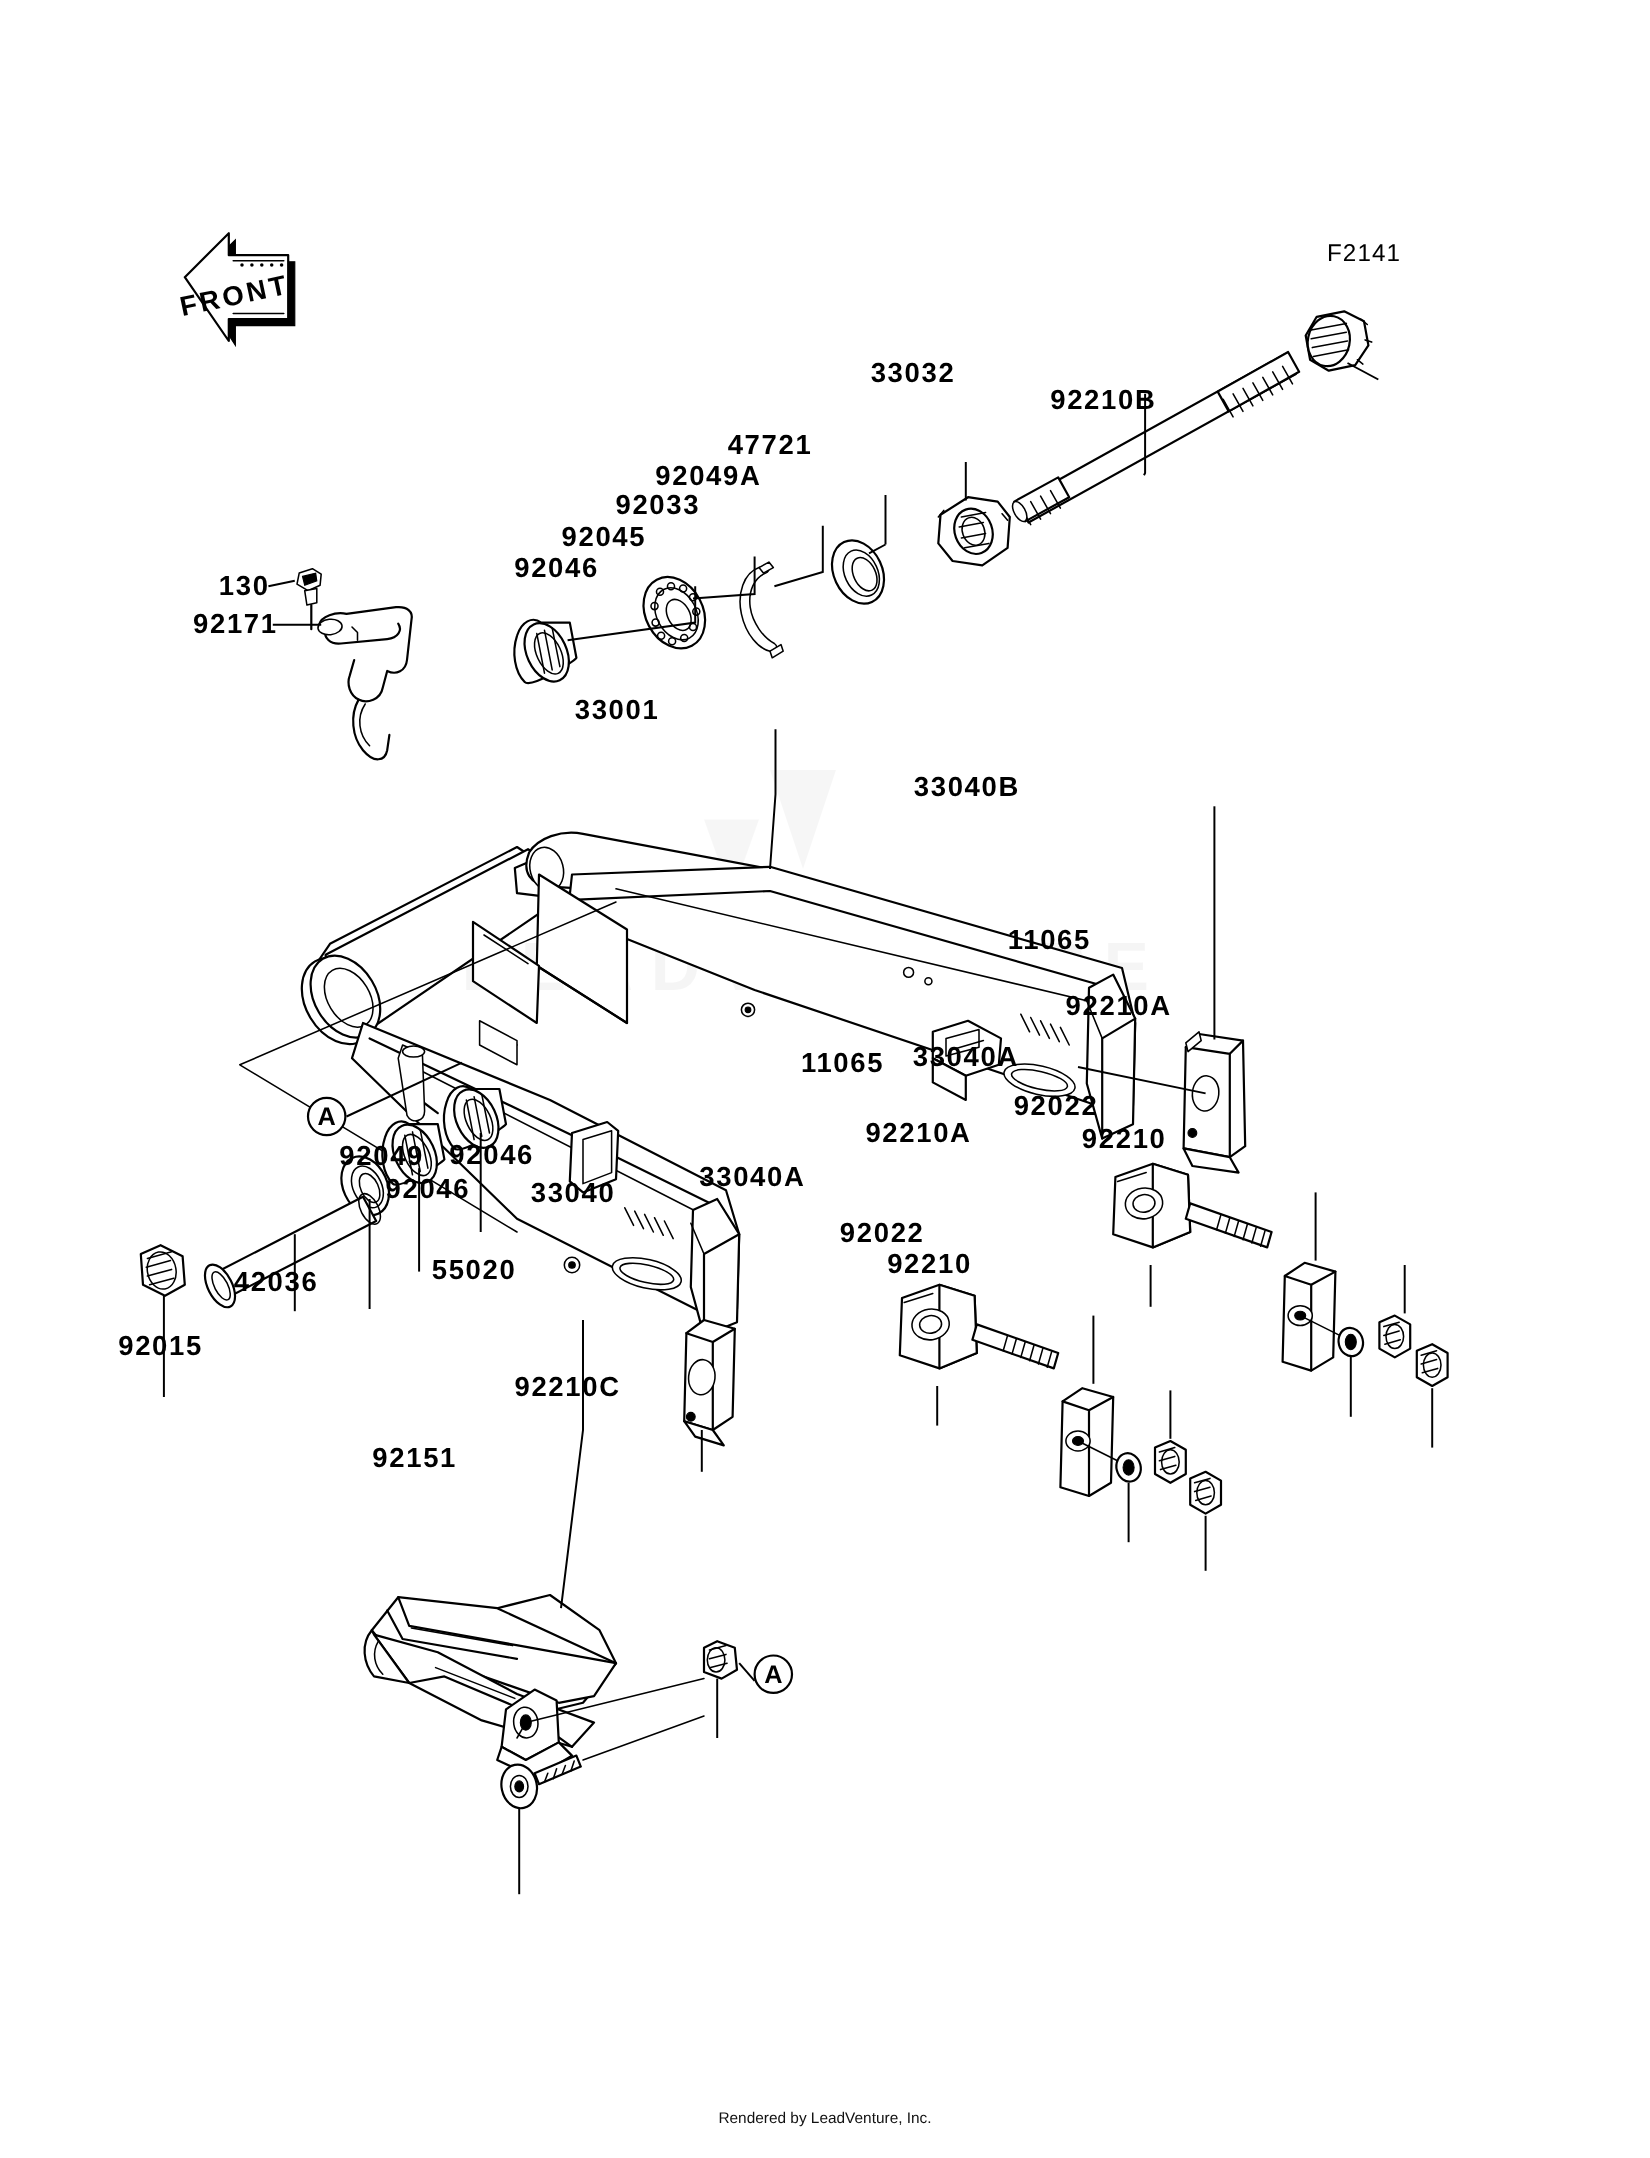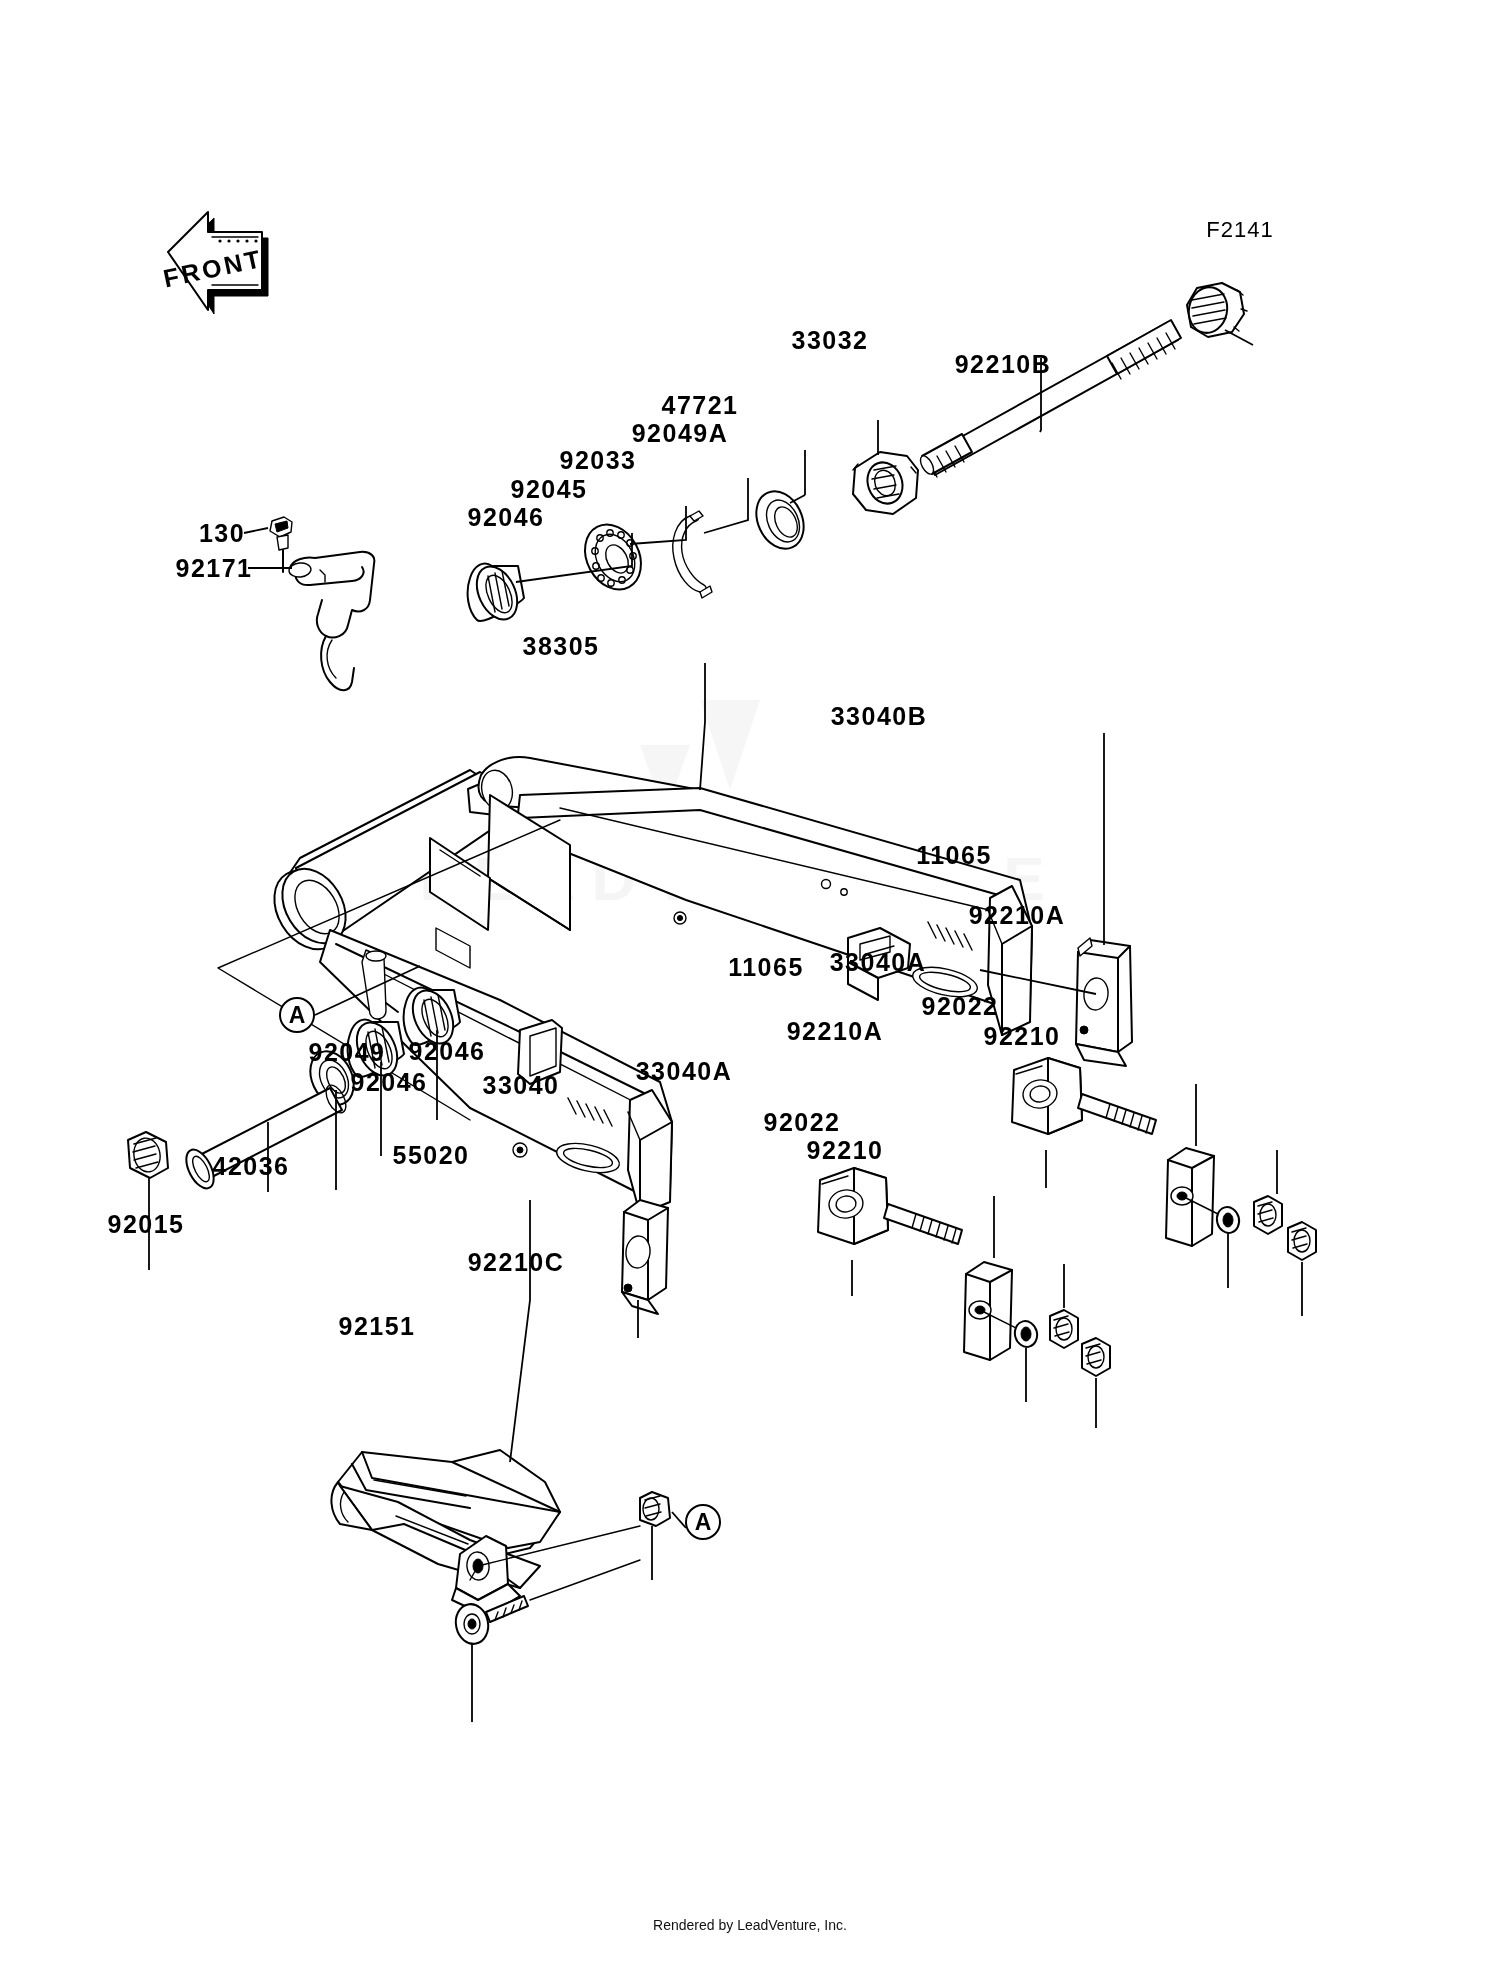--- a/index.html
+++ b/index.html
@@ -568,27 +568,27 @@
     </g>
 
   </svg>
 
   <div class="refcircle" style="left:297px; top:1015px;">A</div>
   <div class="refcircle" style="left:703px; top:1522px;">A</div>
 
   <div class="lbl" style="left:830px;  top:340px;">33032</div>
   <div class="lbl" style="left:1003px; top:364px;">92210B</div>
   <div class="lbl" style="left:700px;  top:405px;">47721</div>
-  <div class="lbl" style="left:680px;  top:433px;">92049A</div>
+  <div class="lbl" style="left:644px;  top:433px;">92049A</div>
   <div class="lbl" style="left:598px;  top:460px;">92033</div>
   <div class="lbl" style="left:549px;  top:489px;">92045</div>
   <div class="lbl" style="left:506px;  top:517px;">92046</div>
   <div class="lbl" style="left:222px;  top:533px;">130</div>
   <div class="lbl" style="left:214px;  top:568px;">92171</div>
-  <div class="lbl" style="left:561px;  top:646px;">38305</div>
+  <div class="lbl" style="left:561px;  top:646px;">33001</div>
   <div class="lbl" style="left:879px;  top:716px;">33040B</div>
   <div class="lbl" style="left:954px;  top:855px;">11065</div>
   <div class="lbl" style="left:1017px; top:915px;">92210A</div>
   <div class="lbl" style="left:878px;  top:962px;">33040A</div>
   <div class="lbl" style="left:960px;  top:1006px;">92022</div>
   <div class="lbl" style="left:1022px; top:1036px;">92210</div>
   <div class="lbl" style="left:766px;  top:967px;">11065</div>
   <div class="lbl" style="left:835px;  top:1031px;">92210A</div>
   <div class="lbl" style="left:802px;  top:1122px;">92022</div>
   <div class="lbl" style="left:845px;  top:1150px;">92210</div>

